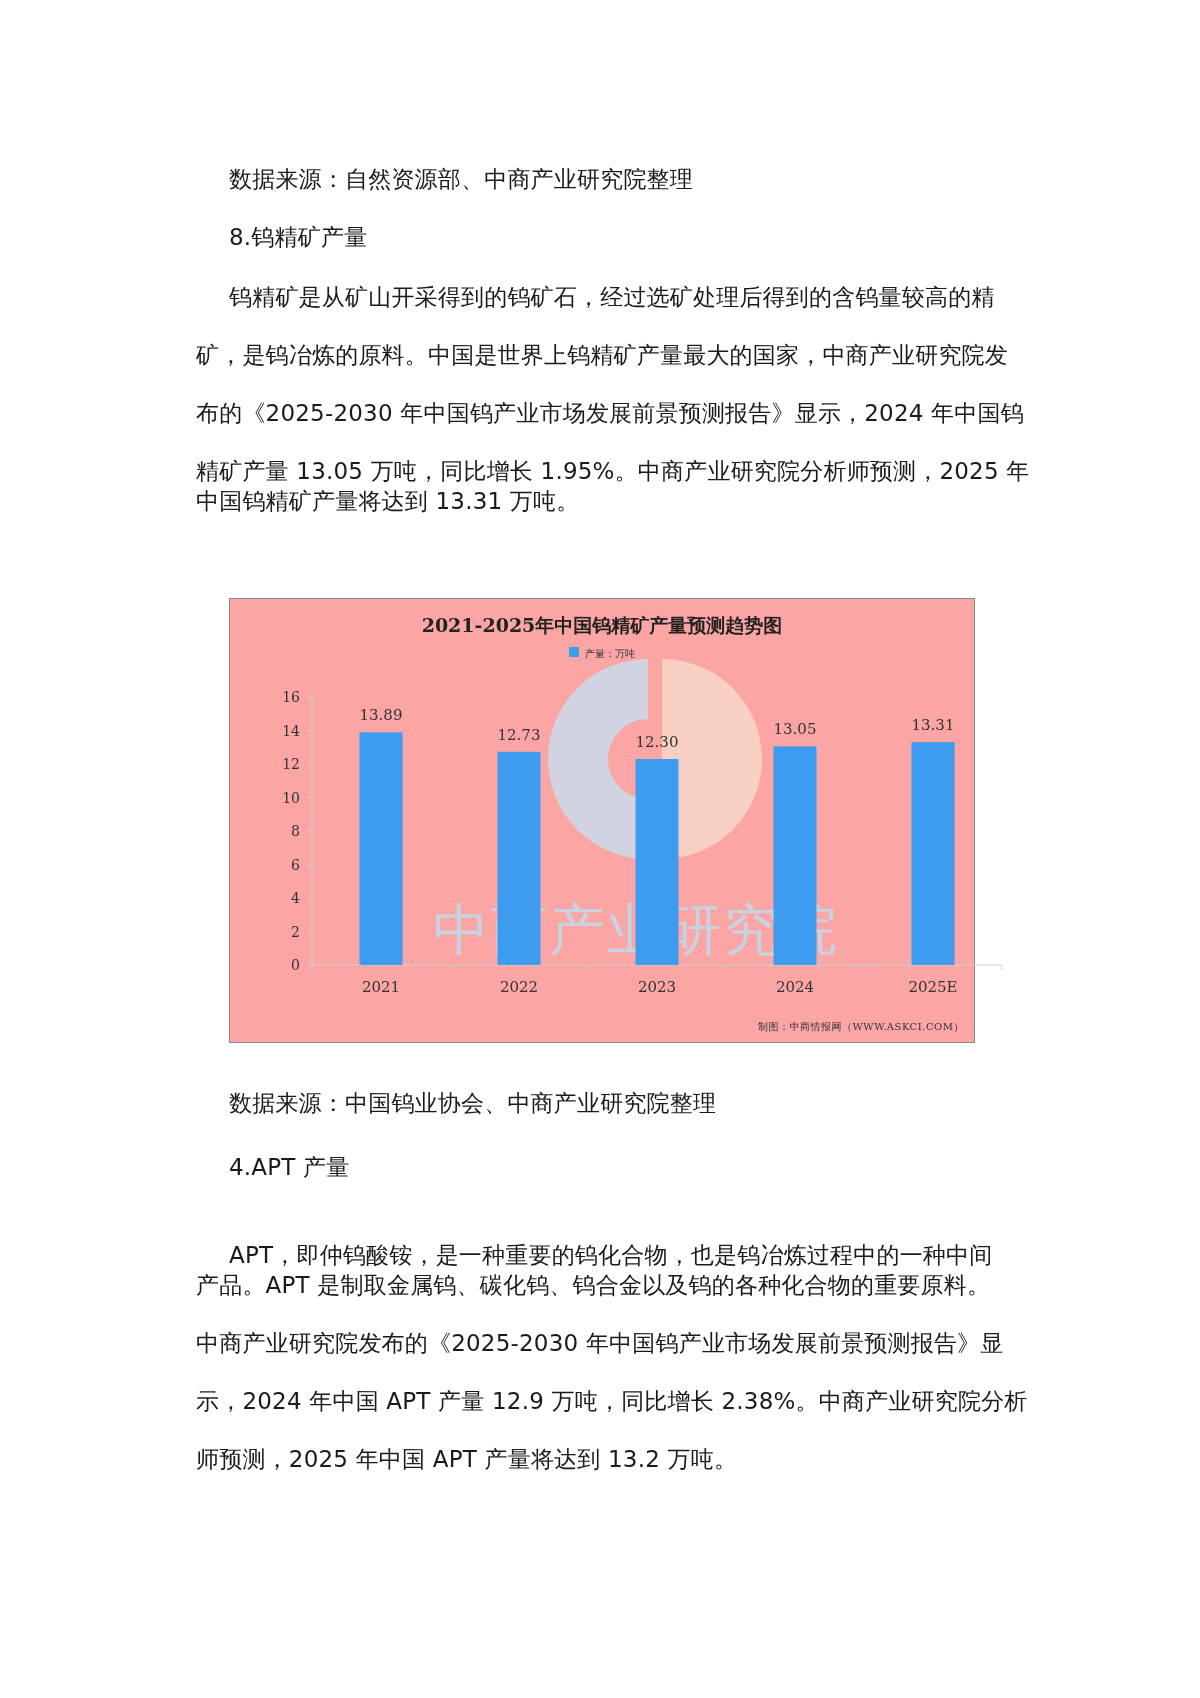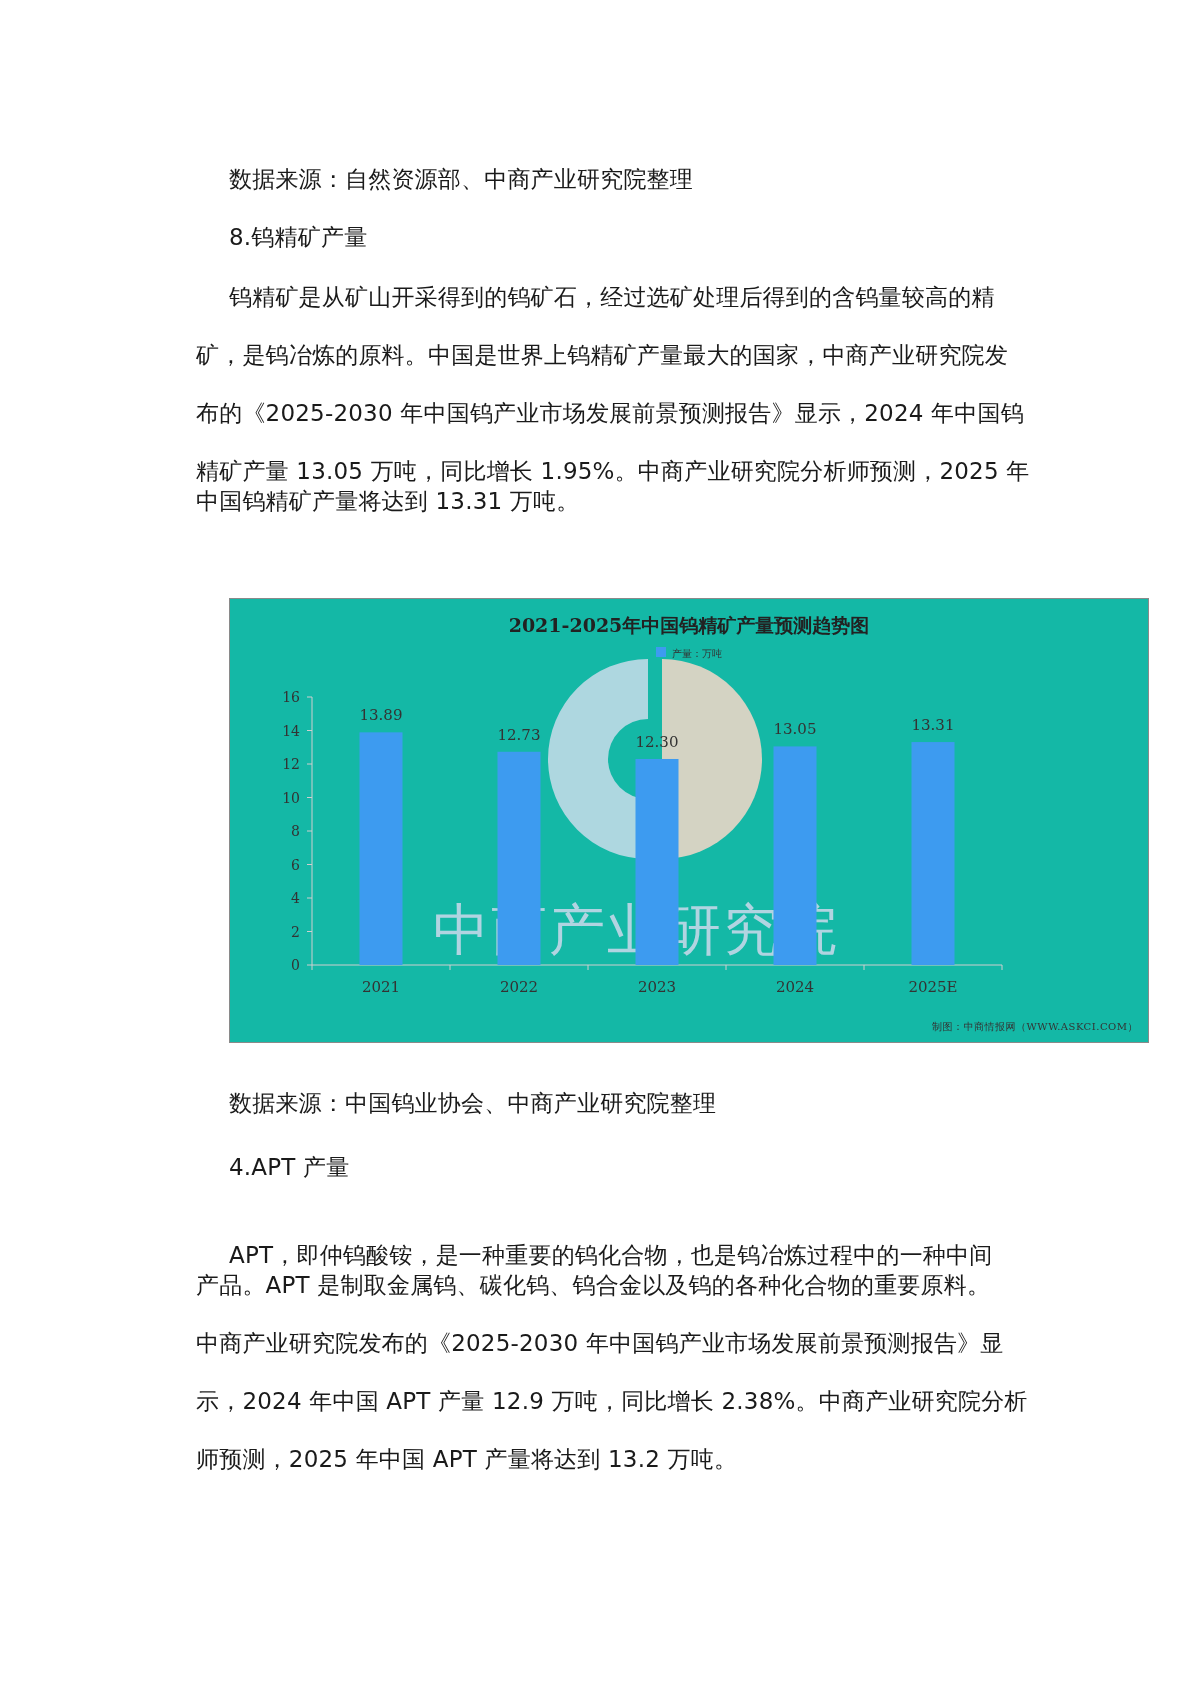--- a/index.html
+++ b/index.html
@@ -6,22 +6,22 @@
   body {
     width: 1200px; height: 1698px; background: #ffffff; position: relative;
     font-family: "DejaVu Sans", "Liberation Sans", sans-serif; color: #1a1a1a;
     overflow: hidden;
   }
   .line { position: absolute; font-size: 23px; letter-spacing: 0.2px; white-space: nowrap; line-height: 30px; }
   .indent { left: 229px; }
   .flush { left: 180px; margin-left: 16px; }
 
   .chart-frame {
-    position: absolute; left: 229px; top: 598px; width: 920px; height: 445px;
-    border: 1.5px solid #8a8a8a; box-sizing: border-box; background: #14b8a6;
+    position: absolute; left: 229px; top: 598px; width: 746px; height: 445px;
+    border: 1.5px solid #8a8a8a; box-sizing: border-box; background: #fca5a5;
   }
   .chart-title {
     position: absolute; left: 0; right: 0; top: 14px; text-align: center;
     font-family: "DejaVu Serif", "Liberation Serif", serif; font-weight: bold; font-size: 19px; color: #222;
   }
   .legend {
     position: absolute; left: 0; right: 0; top: 48px; text-align: center;
     font-family: "DejaVu Serif", "Liberation Serif", serif; font-size: 10px; color: #333;
   }
   .legend-swatch { display: inline-block; width: 10px; height: 10px; background: #3d9bf0; margin-right: 6px; vertical-align: 0px; }

